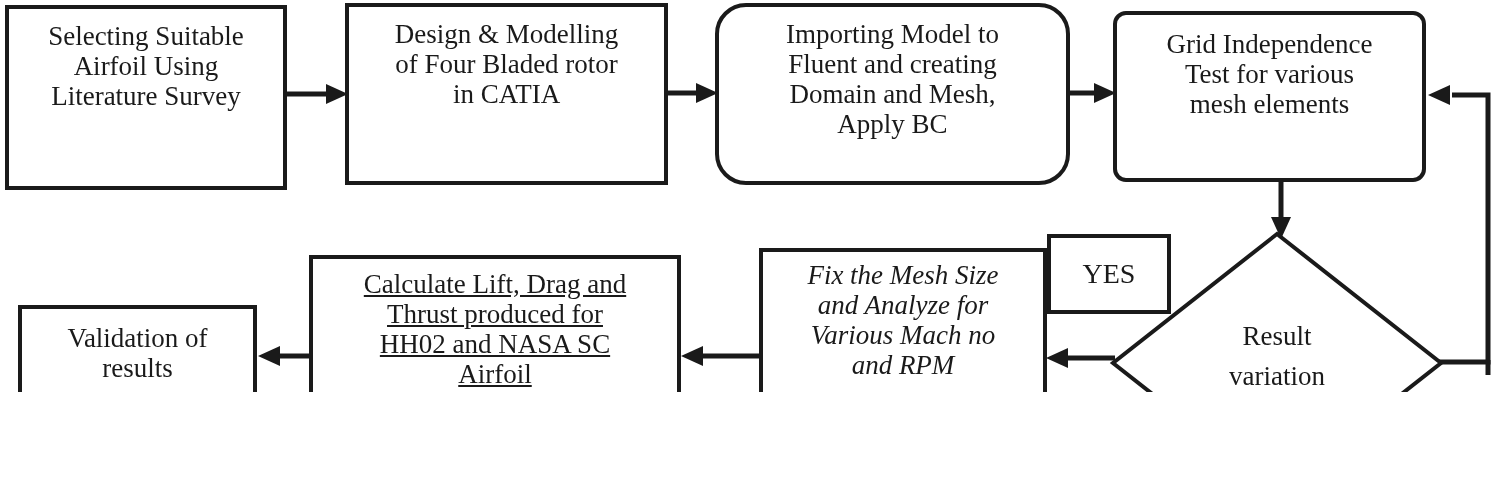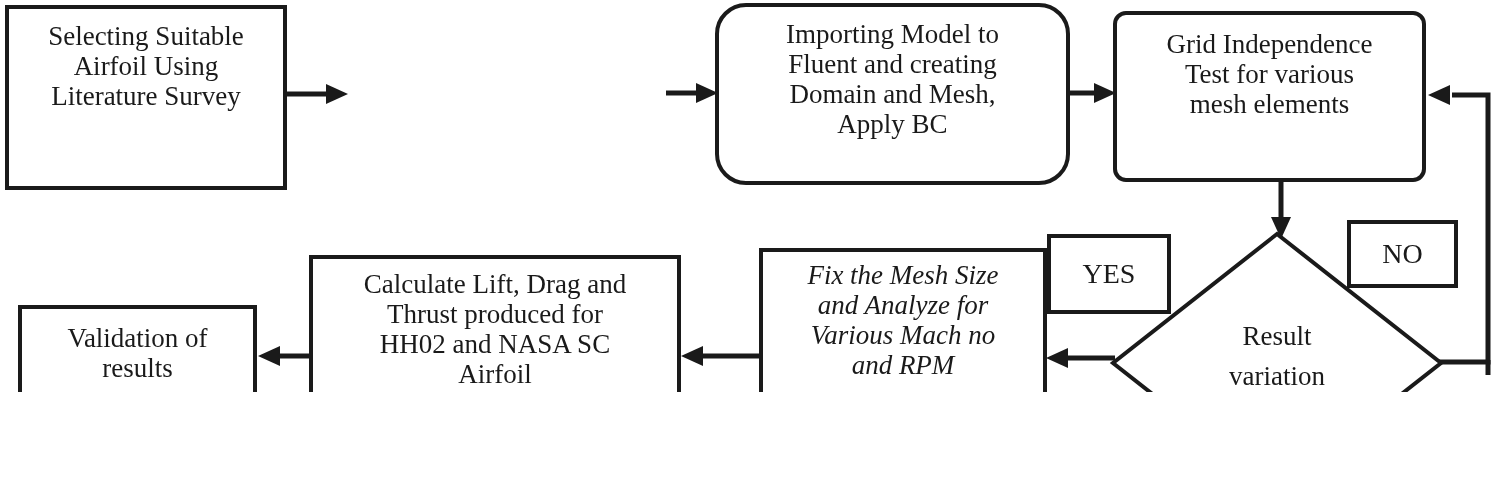--- a/index.html
+++ b/index.html
@@ -93,44 +93,46 @@
     <g>
       <line x1="279" y1="356" x2="311" y2="356" stroke="#1a1a1a" stroke-width="5"></line>
       <polygon points="258,356 280,346 280,366" fill="#1a1a1a"></polygon>
     </g>
   </svg>
 
   <div class="node" style="left:5px; top:5px; width:282px; height:185px; padding-top:12px;">Selecting Suitable
 Airfoil Using
 Literature Survey</div>
 
+  <div class="node" style="left:345px; top:3px; width:323px; height:182px; padding-top:12px;">Design &amp; Modelling
+of Four Bladed rotor
+in CATIA</div>
 
   <div class="node" style="left:715px; top:3px; width:355px; height:182px; padding-top:12px;border-radius:31px;">Importing Model to
 Fluent and creating
 Domain and Mesh,
 Apply BC</div>
 
   <div class="node" style="left:1113px; top:11px; width:313px; height:171px; padding-top:14px;border-radius:13px;">Grid Independence
 Test for various
 mesh elements</div>
 
   <div class="node" style="left:759px; top:248px; width:288px; height:204px; padding-top:8px;font-style:italic;">Fix the Mesh Size
 and Analyze for
 Various Mach no
 and RPM</div>
 
-  <div class="node" style="left:309px; top:255px; width:372px; height:188px; padding-top:10px;">Calculate Lift, Drag and
+  <div class="node" style="left:309px; top:255px; width:372px; height:188px; padding-top:10px;text-decoration:underline;">Calculate Lift, Drag and
 Thrust produced for
 HH02 and NASA SC
 Airfoil</div>
 
   <div class="node" style="left:18px; top:305px; width:239px; height:112px; padding-top:14px;">Validation of
 results</div>
 
   <div class="diamond-text" style="left:1177px; top:316px; width:200px;">Result
 variation
 &lt; 1%</div>
 
   <div class="label-node" style="left:1047px; top:234px; width:124px; height:80px;">YES</div>
 
-  <div class="label-node" style="left:1347px; top:220px; width:111px; height:68px;">NO</div>
 
 </div>
 
 </body></html>

